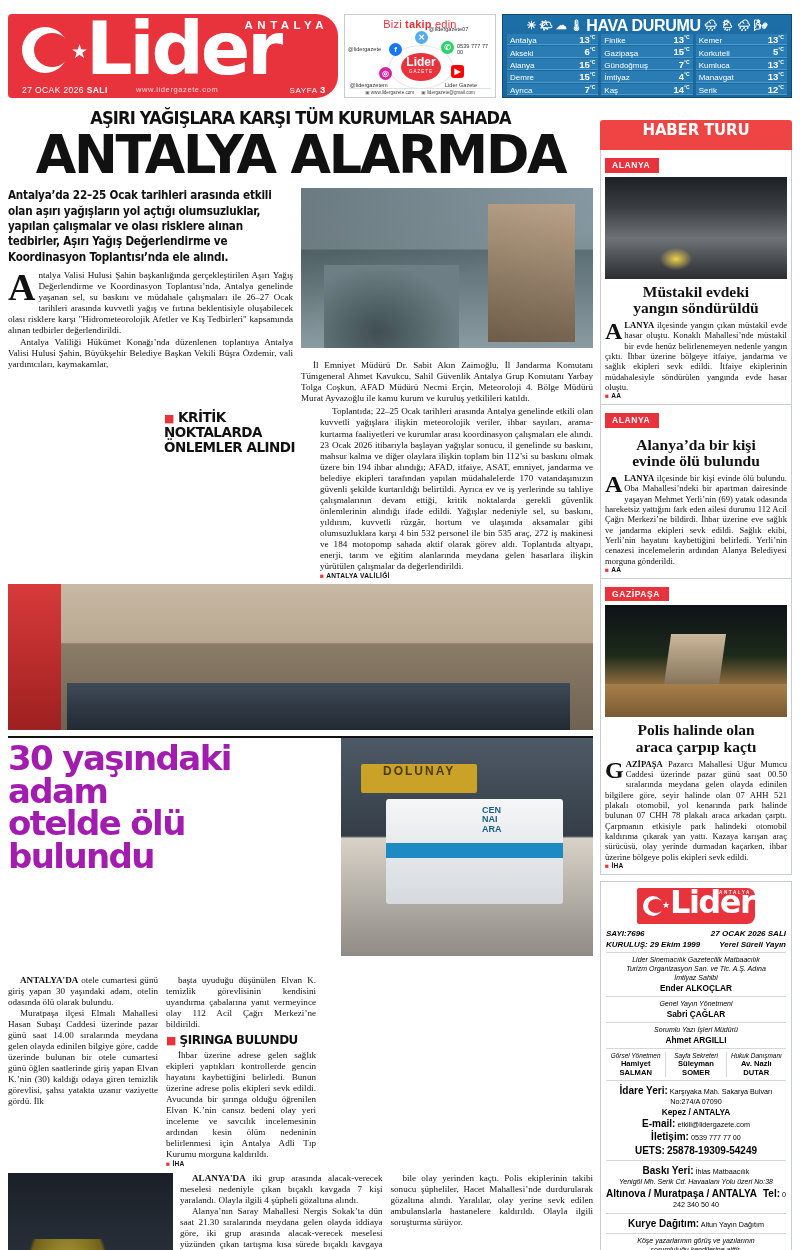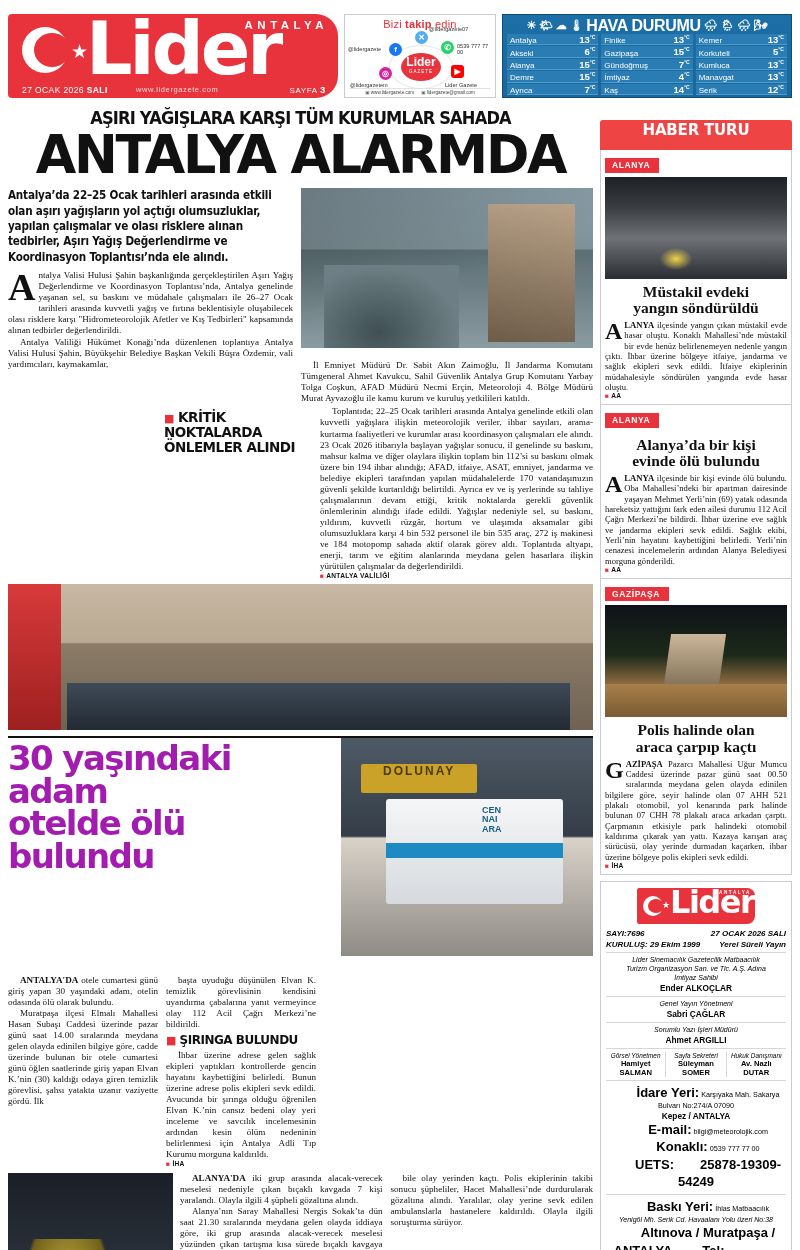--- a/index.html
+++ b/index.html
@@ -307,21 +307,21 @@
   .imp-row { display: flex; justify-content: space-between; font-size: 8px; font-style: italic; font-weight: bold; }
   .imp-hr { border-top: 1px solid #d4d8db; margin: 3px 0; }
   .imp-c { text-align: center; font-size: 7px; font-style: italic; line-height: 1.28; }
   .imp-b { text-align: center; font-size: 8.3px; font-weight: bold; }
   .imp-3 { display: flex; text-align: center; justify-content: space-between; }
   .imp-3 > div { flex: 1; border-left: 1px solid #d4d8db; padding: 0 1px; }
   .imp-3 > div:first-child { border-left: none; }
   .imp-3 .t { font-size: 6.4px; font-style: italic; }
   .imp-3 .n { font-size: 7.6px; font-weight: bold; }
   .imp-line { text-align: center; font-size: 7.2px; line-height: 1.35; }
-  .imp-line b { font-size: 13px; margin-left: 24px; }
+  .imp-line b { font-size: 10px; }
   .imp-black {
     background: #111; color: #fff; text-align: center; font-size: 6.6px;
     font-style: italic; padding: 2px 0; margin: 3px 0;
   }
 </style>
 </head>
 <body>
 
 <div class="page">
 
@@ -610,22 +610,22 @@
               <div class="n">Süleyman SOMER</div>
             </div>
             <div>
               <div class="t">Hukuk Danışmanı</div>
               <div class="n">Av. Nazlı DUTAR</div>
             </div>
           </div>
         <div class="imp-hr"></div>
         <div class="imp-line"><b>İdare Yeri:</b> <span>Karşıyaka Mah. Sakarya Bulvarı No:274/A 07090</span></div>
         <div class="imp-b">Kepez / ANTALYA</div>
-        <div class="imp-line"><b>E-mail:</b> <span>bilgi@meteorolojik.com</span></div>
-        <div class="imp-line"><b>Konaklı:</b> <span>0539 777 77 00</span></div>
+        <div class="imp-line"><b>E-mail:</b> <span>etkili@lidergazete.com</span></div>
+        <div class="imp-line"><b>İletişim:</b> <span>0539 777 77 00</span></div>
         <div class="imp-line"><b>UETS:</b> <b>25878-19309-54249</b></div>
         <div class="imp-hr"></div>
         <div class="imp-line"><b>Baskı Yeri:</b> <span>İhlas Matbaacılık</span></div>
         <div class="imp-c">Yenigöl Mh. Serik Cd. Havaalanı Yolu üzeri No:38</div>
         <div class="imp-line"><b>Altınova / Muratpaşa / ANTALYA</b> &nbsp; <b>Tel:</b> <span>0 242 340 50 40</span></div>
         <div class="imp-hr"></div>
         <div class="imp-line"><b>Kurye Dağıtım:</b> <span>Altun Yayın Dağıtım</span></div>
         <div class="imp-hr"></div>
         <div class="imp-c">Köşe yazarlarının görüş ve yazılarının</div>
         <div class="imp-c">sorumluluğu kendilerine aittir.</div>

